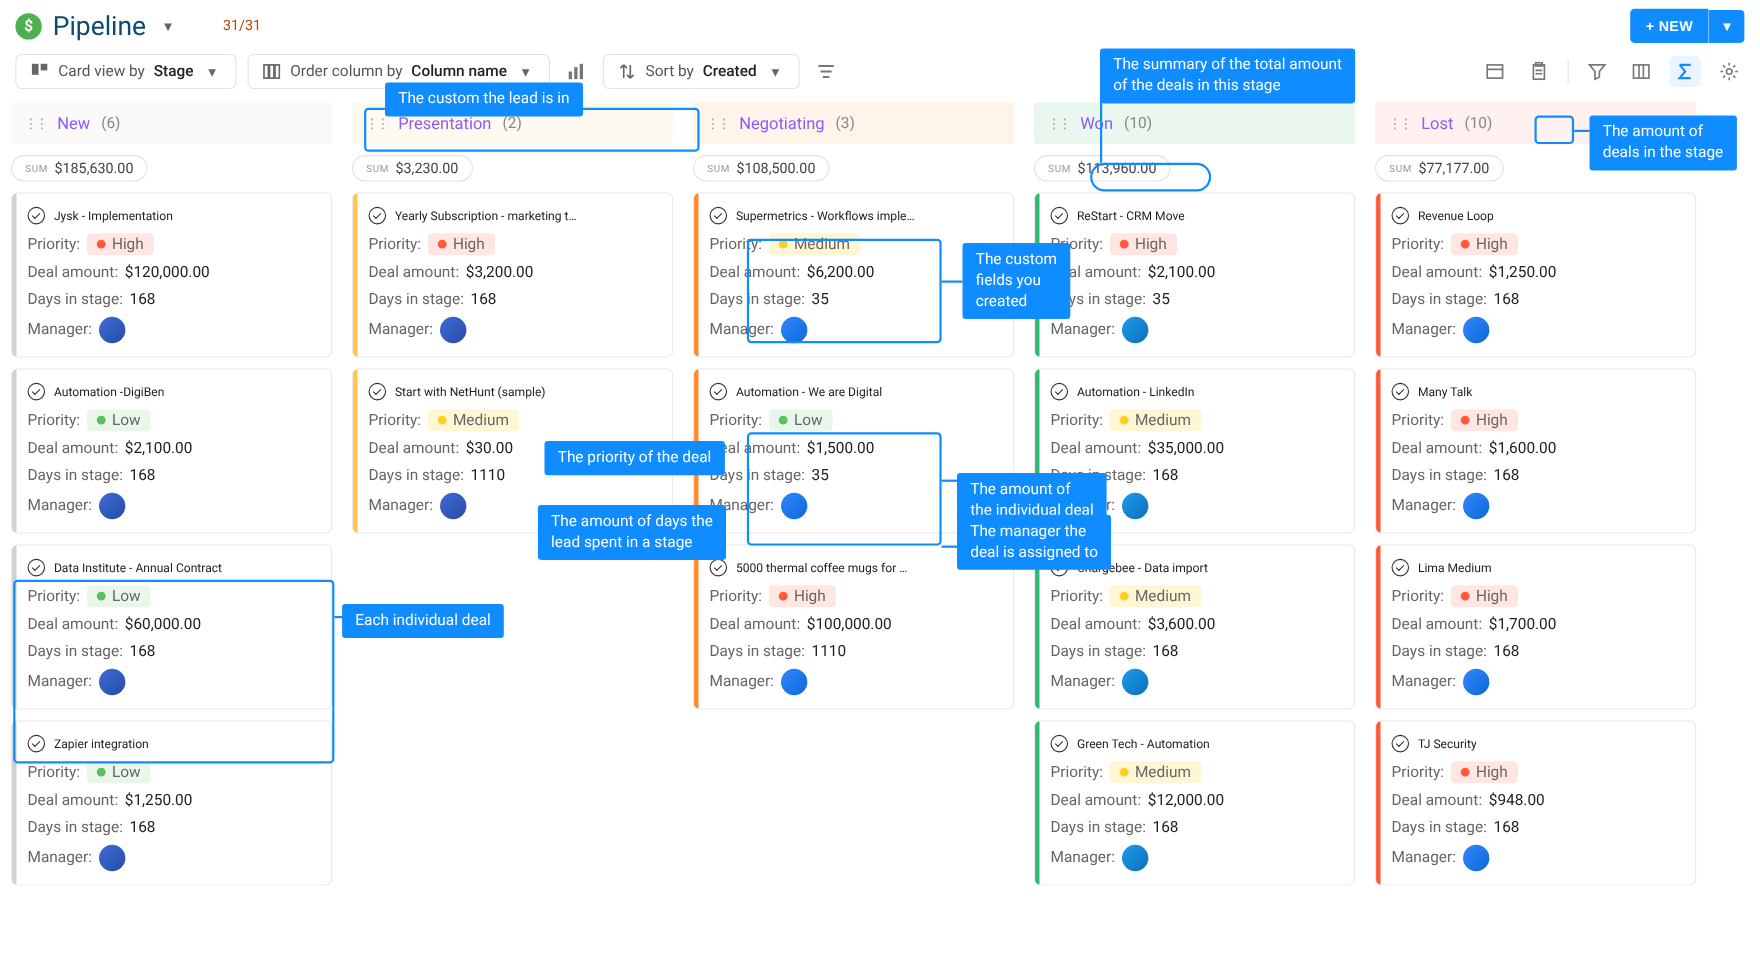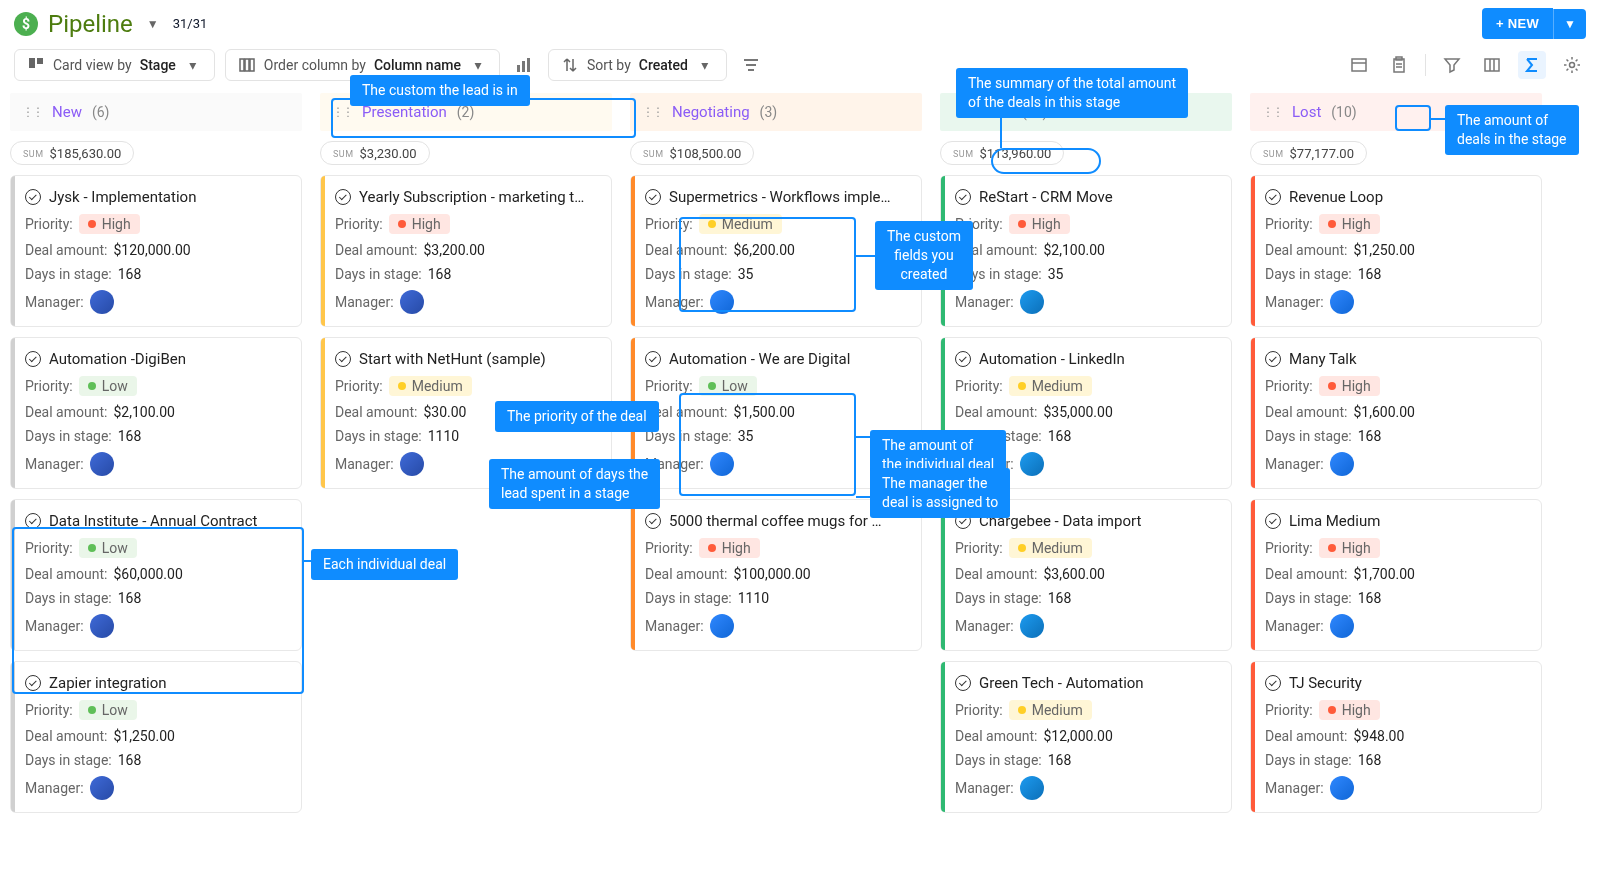--- a/index.html
+++ b/index.html
@@ -1,22 +1,22 @@
 <!DOCTYPE html>
 <html><head>
 <meta charset="utf-8">
 <style>
 * { margin: 0; padding: 0; box-sizing: border-box; }
 body { font-family: -apple-system, BlinkMacSystemFont, "Segoe UI", Roboto, Helvetica, Arial, sans-serif; background: #fff; color: #333; width: 1600px; }
 .header { display: flex; align-items: center; justify-content: space-between; padding: 8px 14px 4px; }
 .header-left { display: flex; align-items: center; gap: 10px; }
 .logo-badge { width: 24px; height: 24px; border-radius: 50%; background: #4caf50; color: #fff; display: inline-flex; align-items: center; justify-content: center; font-weight: 700; font-size: 14px; }
-.title { font-size: 24px; font-weight: 400; color: #4d7c0f; }
+.title { font-size: 24px; font-weight: 400; color: #0c4a6e; }
 .chevron-small { font-size: 12px; color: #666; cursor: pointer; padding: 4px; }
-.count-pill { font-size: 13px; color: #0f172a; }
+.count-pill { font-size: 13px; color: #c2410c; margin-left: 30px; }
 .btn-new { display: flex; align-items: center; }
 .btn-new-main { background: #0f8cff; color: #fff; border: none; border-radius: 4px 0 0 4px; padding: 8px 14px; font-size: 13px; font-weight: 700; letter-spacing: .3px; cursor: pointer; }
 .btn-new-drop { background: #0f8cff; color: #fff; border: none; border-left: 1px solid rgba(255,255,255,.3); border-radius: 0 4px 4px 0; padding: 8px 10px; font-size: 12px; cursor: pointer; }
 .toolbar { display: flex; align-items: center; justify-content: space-between; padding: 6px 14px 12px; position: relative; }
 .toolbar-left { display: flex; align-items: center; gap: 10px; }
 .toolbar-right { display: flex; align-items: center; gap: 12px; }
 .pill { display: inline-flex; align-items: center; gap: 8px; border: 1px solid #e3e3e3; border-radius: 6px; padding: 6px 12px; font-size: 14px; color: #555; background: #fff; cursor: pointer; }
 .pill .strong { color: #222; font-weight: 500; }
 .ico { width: 18px; height: 18px; display: inline-flex; align-items: center; justify-content: center; color: #666; }
 .ico-btn { width: 28px; height: 28px; display: inline-flex; align-items: center; justify-content: center; color: #777; cursor: pointer; border-radius: 4px; }
@@ -28,21 +28,21 @@
 .col-header .drag { color: #999; letter-spacing: -2px; font-size: 12px; }
 .col-title { font-size: 15px; color: #8b5cf6; }
 .col-count { font-size: 14px; color: #888; }
 .sum-pill { align-self: flex-start; display: inline-flex; align-items: center; gap: 6px; border: 1px solid #e3e3e3; border-radius: 14px; padding: 4px 12px 3px; font-size: 13px; color: #444; background: #fff; }
 .sum-pill .sumlabel { font-size: 9px; letter-spacing: .5px; color: #999; text-transform: uppercase; }
 .card { border: 1px solid #e8e8e8; border-radius: 6px; padding: 12px 12px 12px 14px; display: flex; flex-direction: column; gap: 8px; position: relative; background: #fff; }
 .card .bar { position: absolute; left: 0; top: 0; bottom: 0; width: 4px; border-radius: 6px 0 0 6px; }
 .card .title-row { display: flex; align-items: center; gap: 8px; }
 .check { width: 16px; height: 16px; border: 1.6px solid #333; border-radius: 50%; display: inline-flex; align-items: center; justify-content: center; flex-shrink: 0; }
 .check::after { content: ""; width: 6px; height: 3px; border: 1.6px solid #333; border-top: none; border-right: none; transform: rotate(-45deg) translate(0px,-1px); }
-.card-name { font-size: 15px; color: #222; white-space: nowrap; overflow: hidden; text-overflow: ellipsis; }
+.card-name { font-size: 11px; color: #222; white-space: nowrap; overflow: hidden; text-overflow: ellipsis; }
 .row { display: flex; align-items: center; gap: 6px; font-size: 14px; color: #666; }
 .row .val { color: #222; }
 .pri-badge { display: inline-flex; align-items: center; gap: 6px; padding: 2px 9px; border-radius: 4px; font-size: 14px; }
 .pri-dot { width: 8px; height: 8px; border-radius: 50%; }
 .avatar { width: 24px; height: 24px; border-radius: 50%; display: inline-block; }
 .hl { position: absolute; border: 2px solid #0f8cff; border-radius: 4px; pointer-events: none; z-index: 5; }
 .callout { position: absolute; background: #0f8cff; color: #fff; font-size: 14px; padding: 6px 12px; border-radius: 3px; z-index: 6; white-space: nowrap; line-height: 1.35; }
 .link-line { position: absolute; height: 2px; background: #0f8cff; z-index: 4; }
 .link-line.v { width: 2px; height: auto; }
 svg { display: block; }
@@ -647,31 +647,31 @@
         <span>Manager:</span>
         <span class="avatar" style="background:linear-gradient(135deg,#2f88ff,#1066d6)"></span>
       </div>
     </div>
     </div>
   </div>
 
 <div class="callout" style="left:350px;top:75px;"><span>The custom the lead is in</span></div>
 <div class="hl" style="left:331px;top:98px;width:305px;height:40px;"></div>
 
-<div class="callout" style="left:956px;top:44px;margin-top:24px;"><span style="white-space:pre-line;">The summary of the total amount
+<div class="callout" style="left:1000px;top:44px;"><span style="white-space:pre-line;">The summary of the total amount
 of the deals in this stage</span></div>
 <div class="hl" style="left:991px;top:148px;width:110px;height:26px;border-radius:14px;"></div>
 <div class="link-line v" style="left:1000px;top:90px;height:58px;"></div>
 
 <div class="callout" style="left:1445px;top:105px;"><span style="white-space:pre-line;">The amount of
 deals in the stage</span></div>
 <div class="hl" style="left:1395px;top:105px;width:36px;height:26px;"></div>
 <div class="link-line" style="left:1431px;top:118px;width:14px;"></div>
 
-<div class="callout" style="left:875px;top:221px;text-align:center;"><span style="white-space:pre-line;">The custom
+<div class="callout" style="left:875px;top:221px;"><span style="white-space:pre-line;">The custom
 fields you
 created</span></div>
 <div class="hl" style="left:679px;top:217px;width:177px;height:95px;"></div>
 <div class="link-line" style="left:856px;top:255px;width:19px;"></div>
 
 <div class="callout" style="left:495px;top:401px;"><span>The priority of the deal</span></div>
 <div class="hl" style="left:679px;top:393px;width:177px;height:103px;"></div>
 
 <div class="callout" style="left:489px;top:459px;"><span style="white-space:pre-line;">The amount of days the
 lead spent in a stage</span></div>

